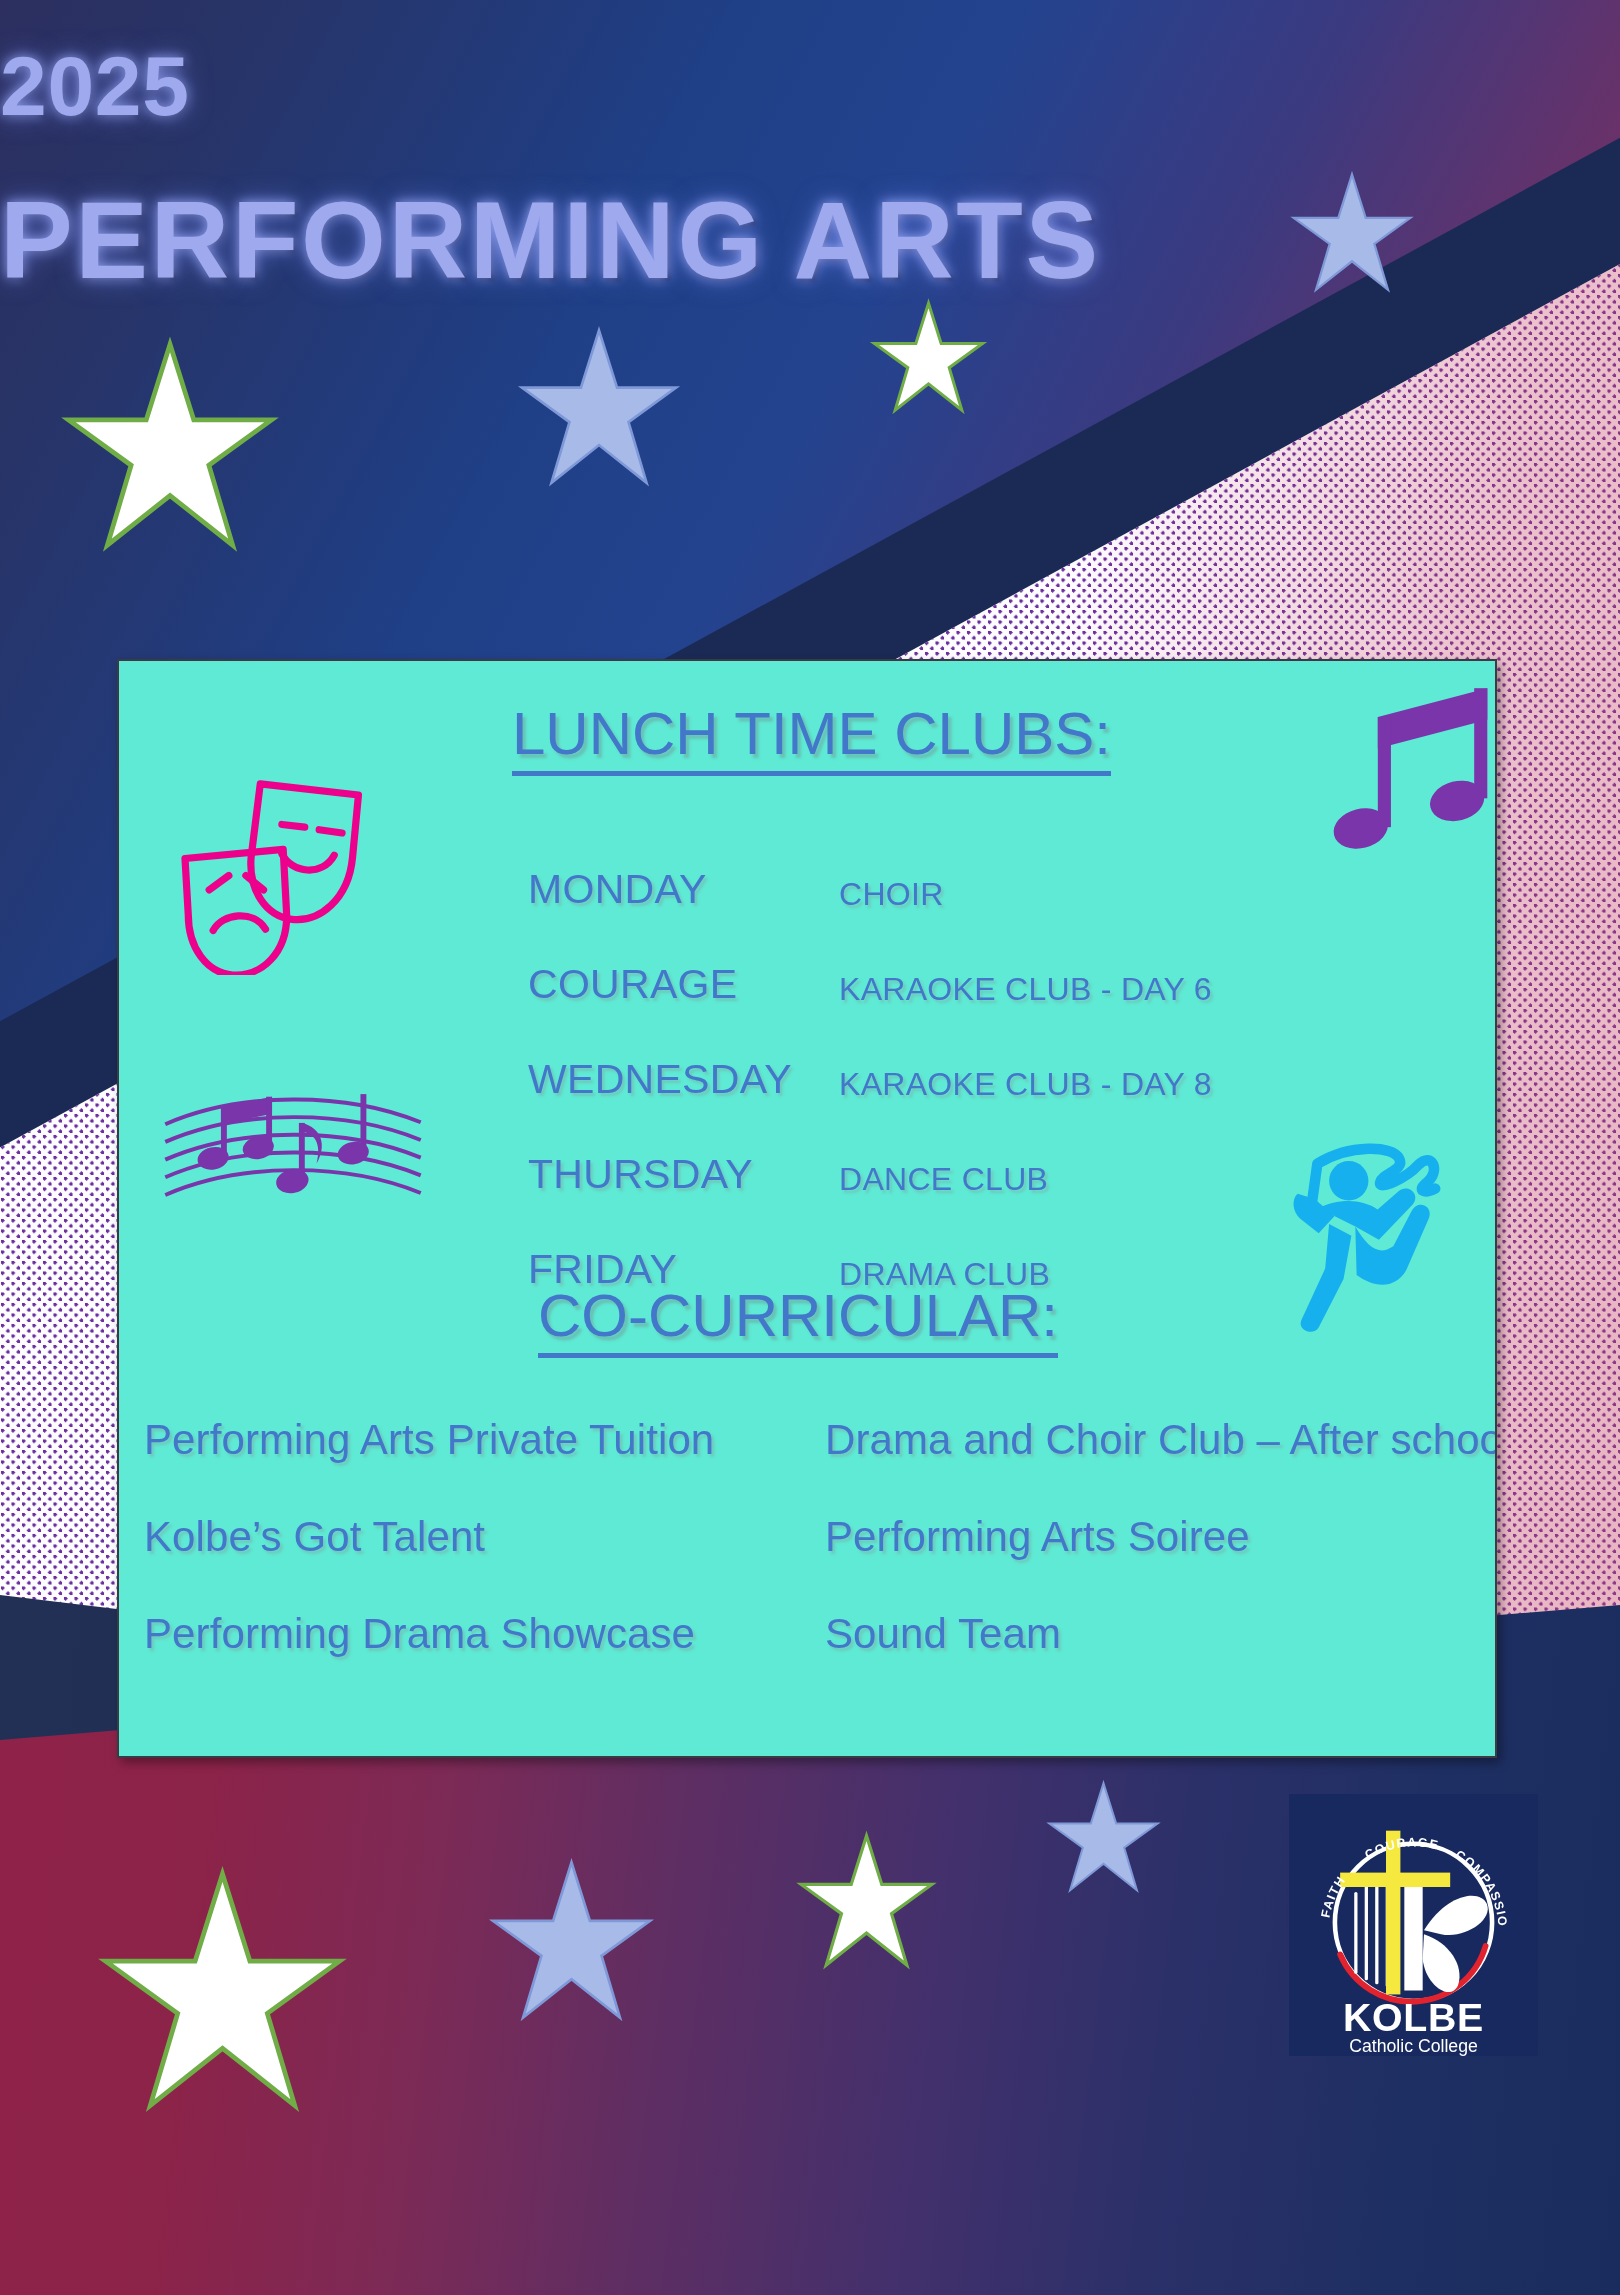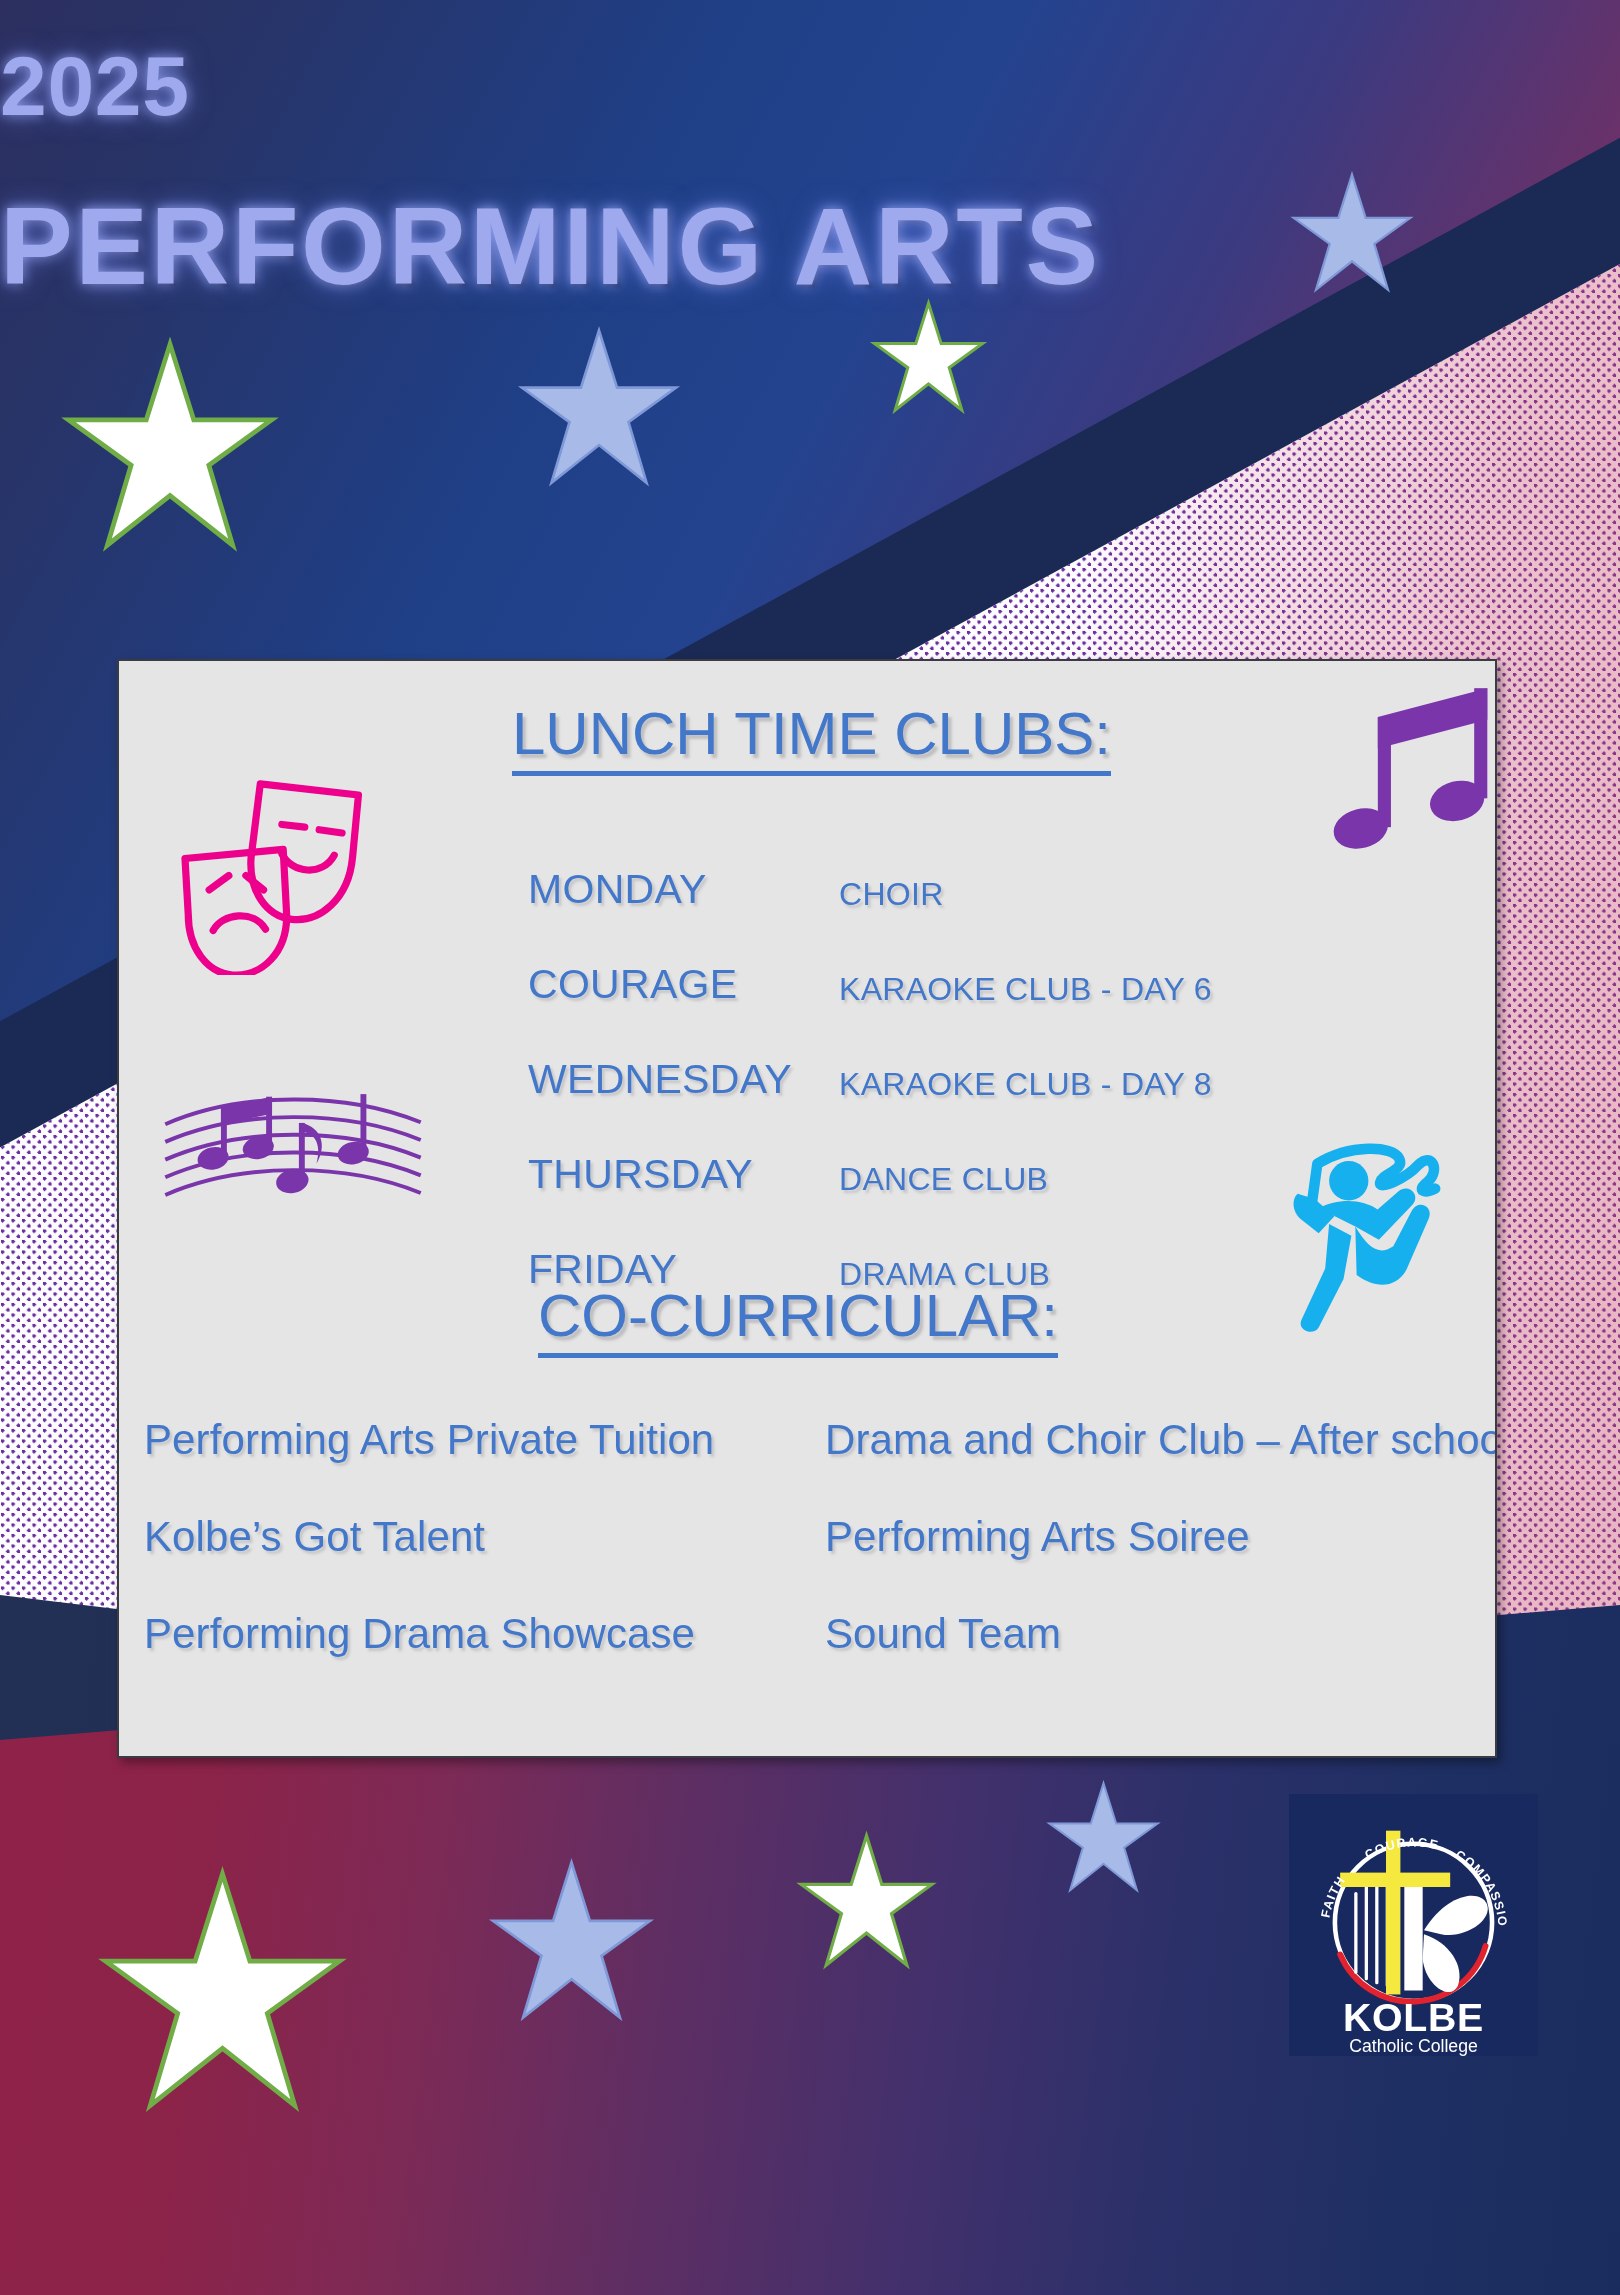--- a/index.html
+++ b/index.html
@@ -111,33 +111,33 @@
       0 0 26px rgba(120,140,255,0.55),
       2.6px 3.3px 3.9px rgba(10,15,45,0.55);
     white-space: nowrap;
   }
   .poster-year {
     top: 38px;
     font-size: 84px;
     letter-spacing: 0.7px;
   }
   .poster-title {
-    top: 183px;
+    top: 177px;
     font-size: 109px;
     letter-spacing: 2.6px;
   }
 
   
   .card {
     position: absolute;
     left: 117px;
     top: 659px;
     width: 1380px;
     height: 1099px;
-    background: #e5e5e5;
+    background: #5eead4;
     border: 2px solid #3b3b44;
     box-shadow: 3.9px 5.2px 9.2px rgba(0,0,0,0.35);
     box-sizing: border-box;
     overflow: hidden;
   }
 
   .section-heading {
     position: absolute;
     color: #4277c9;
     font-size: 60px;

